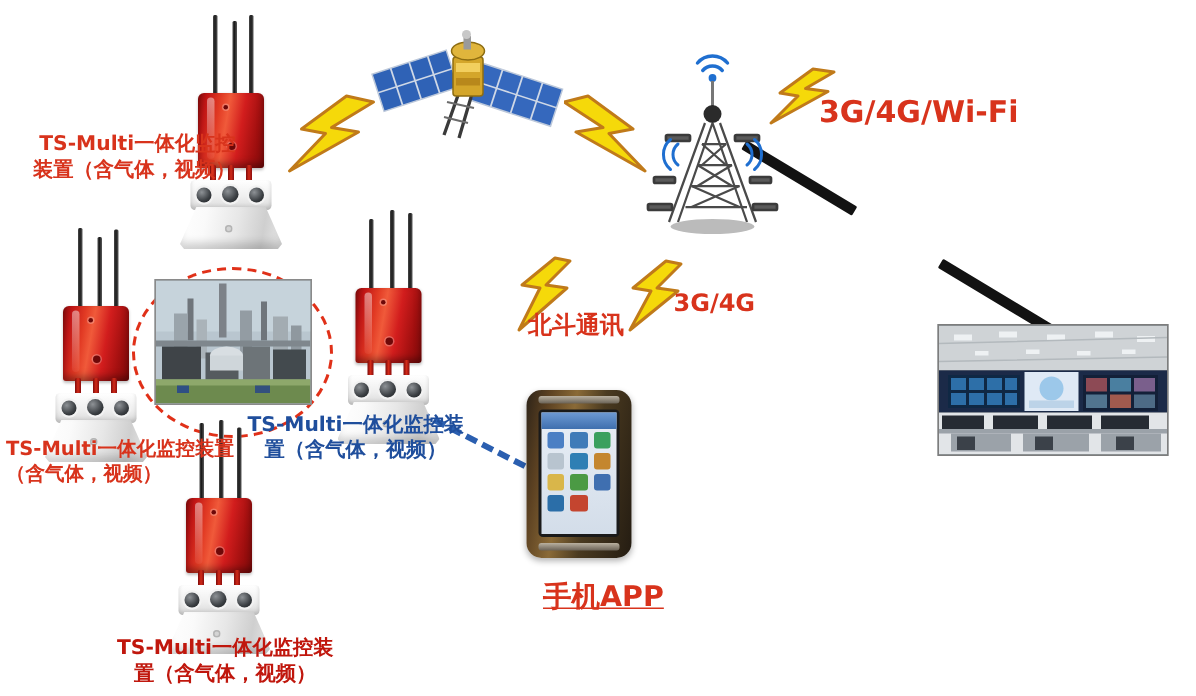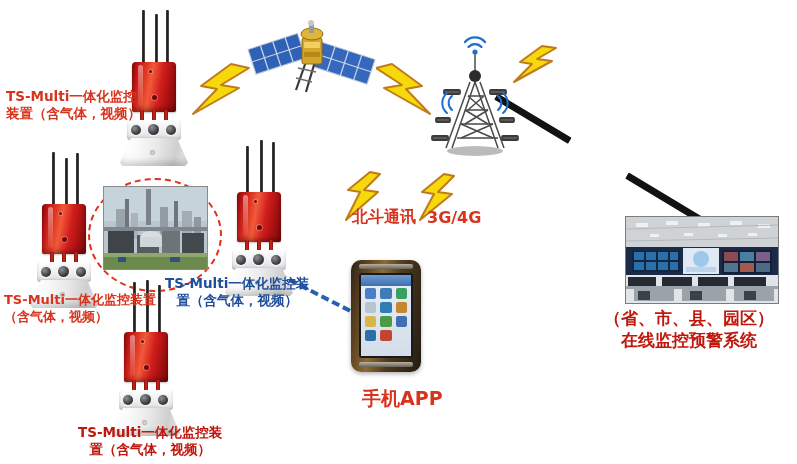--- a/index.html
+++ b/index.html
@@ -373,37 +373,36 @@
     </div>
     <div class="dev-collar" style="left:19px;top:110px;width:54px;height:20px;">
       <div class="dev-port" style="left:4px;top:5px;width:10px;height:10px;"></div>
       <div class="dev-port" style="left:21px;top:4px;width:11px;height:11px;"></div>
       <div class="dev-port" style="left:39px;top:5px;width:10px;height:10px;"></div>
     </div>
     <div class="dev-cone" style="left:12px;top:128px;width:68px;height:28px;clip-path:polygon(16% 0,84% 0,100% 88%,96% 100%,4% 100%,0 88%);"></div>
     <div class="dev-mini" style="left:42px;top:140px;width:5px;height:5px;"></div>
   </div>
 
-  <div class="lbl red" style="left:6px;top:88px;font-size:13.5px;">TS-Multi一体化监控
+  <div class="lbl red" style="left:22px;top:88px;font-size:13.5px;text-align:right;">TS-Multi一体化监控
 装置（含气体，视频）</div>
 
   <div class="lbl red" style="left:4px;top:292px;font-size:13px;">TS-Multi一体化监控装置
 （含气体，视频）</div>
 
   <div class="lbl blue" style="left:165px;top:275px;font-size:13.5px;text-align:center;">TS-Multi一体化监控装
 置（含气体，视频）</div>
 
   <div class="lbl deep" style="left:78px;top:424px;font-size:13.5px;text-align:center;">TS-Multi一体化监控装
 置（含气体，视频）</div>
 
 
   <div class="lbl red" style="left:352px;top:207px;font-size:16px;">北斗通讯</div>
 
-  <div class="lbl red" style="left:427px;top:192px;font-size:16px;margin-top:16px;">3G/4G</div>
-
-
-
-  <div class="lbl red" style="left:362px;top:386px;font-size:19px;">手机APP</div>
-
-  <div class="lbl deep" style="left:604px;top:308px;font-size:17px;text-align:center;">（省、市、县、园区）
-在线监控预警系统</div>
+  <div class="lbl red" style="left:449px;top:192px;font-size:16px;">3G/4G</div>
+
+  <div class="lbl red" style="left:546px;top:62px;font-size:20px;">3G/4G/Wi-Fi</div>
+
+
+  <div class="lbl red" style="left:362px;top:386px;font-size:19px;text-decoration:underline;">手机APP</div>
+
 
 </div>
 
 </body></html>

